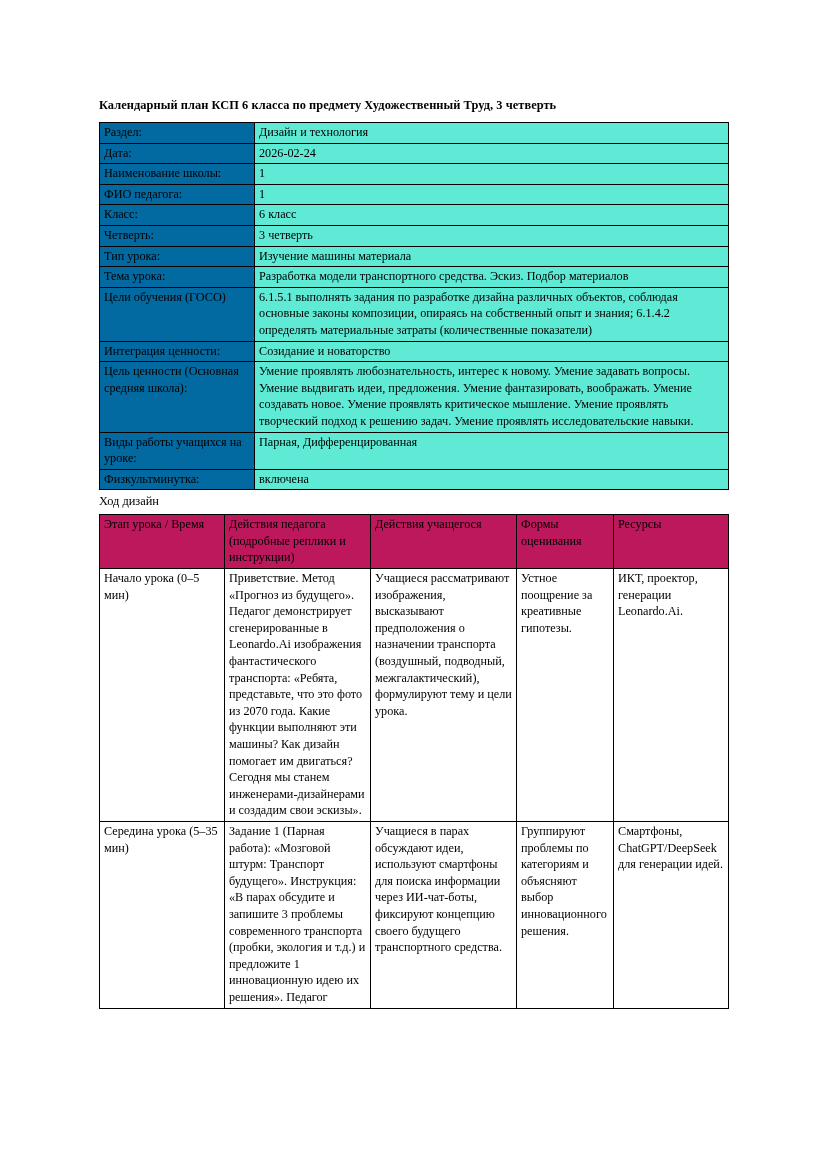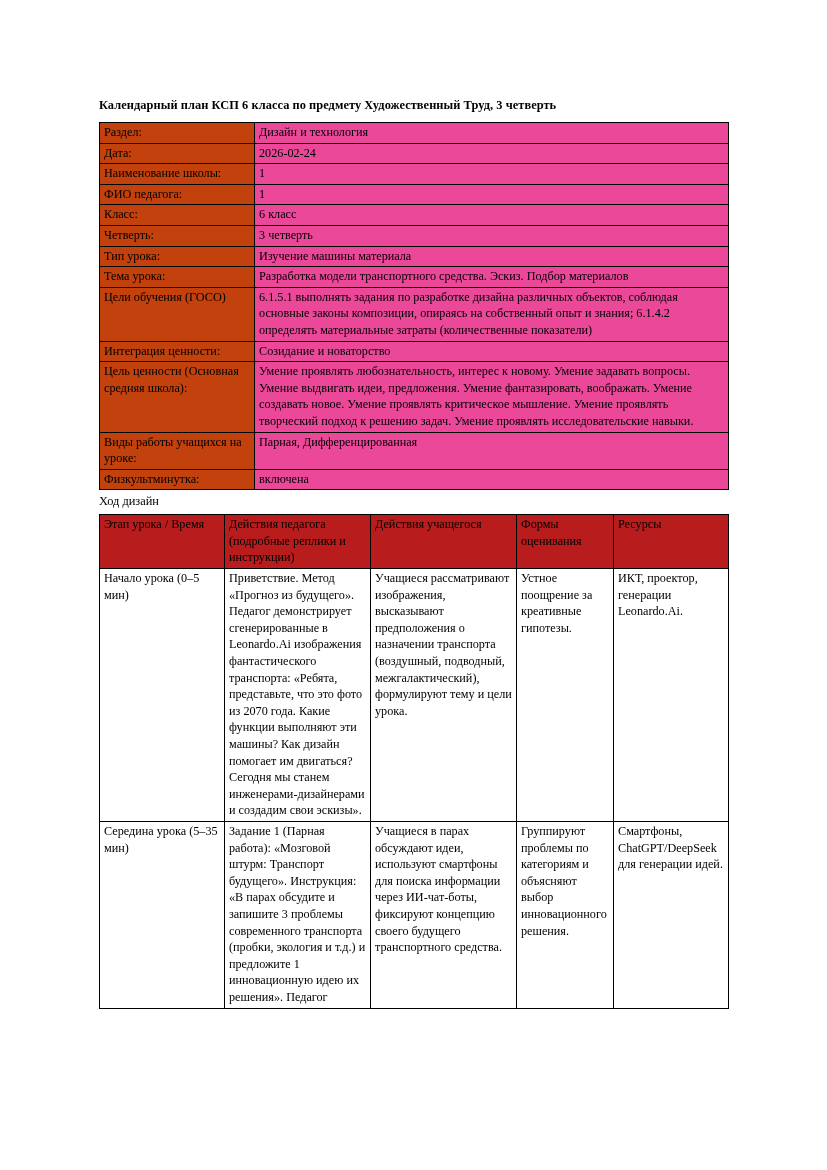--- a/index.html
+++ b/index.html
@@ -48,38 +48,38 @@
     padding: 1px 4px 2px 4px;
     font-size: 12.2px;
     line-height: 16.6px;
     font-weight: normal;
     text-align: left;
   }
   
   .info-table col.c1 { width: 155px; }
   .info-table col.c2 { width: 474px; }
   .info-table td.label {
-    background: #c2410c;
+    background: #0369a1;
   }
   .info-table td.value {
-    background: #ec4899;
+    background: #5eead4;
   }
   .section-heading {
     font-size: 12.4px;
     line-height: 16px;
     margin: 3px 0 5px 0;
   }
   
   .lesson-table col.l1 { width: 125px; }
   .lesson-table col.l2 { width: 146px; }
   .lesson-table col.l3 { width: 146px; }
   .lesson-table col.l4 { width: 97px; }
   .lesson-table col.l5 { width: 115px; }
   .lesson-table thead td {
-    background: #b91c1c;
+    background: #be185d;
   }
   .lesson-table tbody td {
     background: #ffffff;
   }
   .clip-wrap {
     position: absolute;
     left: 0;
     top: 0;
     width: 827px;
     height: 1065px;

